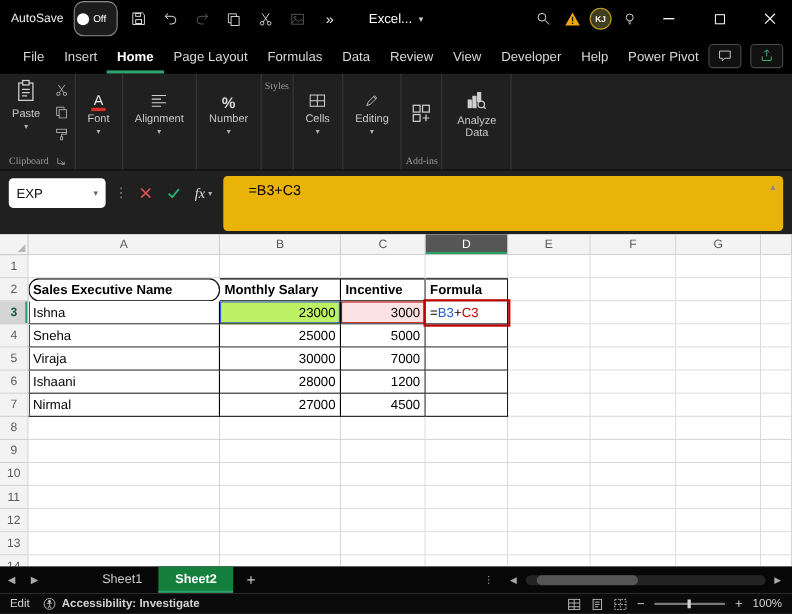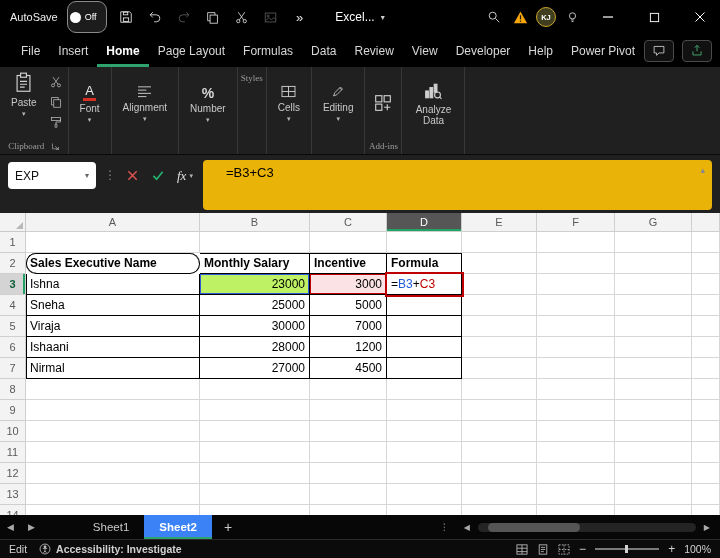--- a/index.html
+++ b/index.html
@@ -90,21 +90,21 @@
   .tbl-left { box-shadow:inset 1px 0 0 #000; }
   .tbl-top.tbl-left { box-shadow:inset 1px 0 0 #000, inset 0 1px 0 #000;border-radius:10px; }
   .cell.active { position:relative; z-index:2; outline:2px solid #c00000; }
 
   
   .tabbar { height:24px; background:#070707; display:flex; align-items:stretch; flex:0 0 auto; }
   .tnav { color:#a9a9a9; font-size:9px; display:flex; align-items:center; padding:0 7px; cursor:pointer; }
   .tnav.sm { font-size:8px; padding:0 4px; }
   .sheet-tabs { display:flex; align-items:stretch; margin-left:36px; }
   .stab { display:flex; align-items:center; padding:0 15px; font-size:11.5px; color:#c9c9c9; cursor:pointer; }
-  .stab.active { background:#3b82f6; color:#fff; font-weight:bold; box-shadow:inset 0 -2px 0 #2ea36d; }
+  .stab.active { background:#15803d; color:#fff; font-weight:bold; box-shadow:inset 0 -2px 0 #2ea36d; }
   .addsheet { color:#c9c9c9; font-size:14px; display:flex; align-items:center; padding:0 12px; cursor:pointer; }
   .tab-right { margin-left:auto; display:flex; align-items:center; gap:4px; padding-right:6px; }
   .hscroll { width:218px; height:9px; background:#242424; border-radius:5px; position:relative; cursor:pointer; }
   .hthumb { position:absolute; left:10px; top:0; width:92px; height:9px; background:#555; border-radius:5px; cursor:grab; }
 
   
   .statusbar { height:19px; background:#0b0b0b; border-top:1px solid #2a2a2a; display:flex; align-items:center; font-size:10.5px; color:#d2d2d2; padding:0 9px; gap:12px; flex:0 0 auto; }
   .sb-acc { display:flex; align-items:center; gap:5px; cursor:pointer; font-weight:bold; }
   .sbicon { display:flex; align-items:center; justify-content:center; cursor:pointer; }
   .sb-right { margin-left:auto; display:flex; align-items:center; gap:9px; }

